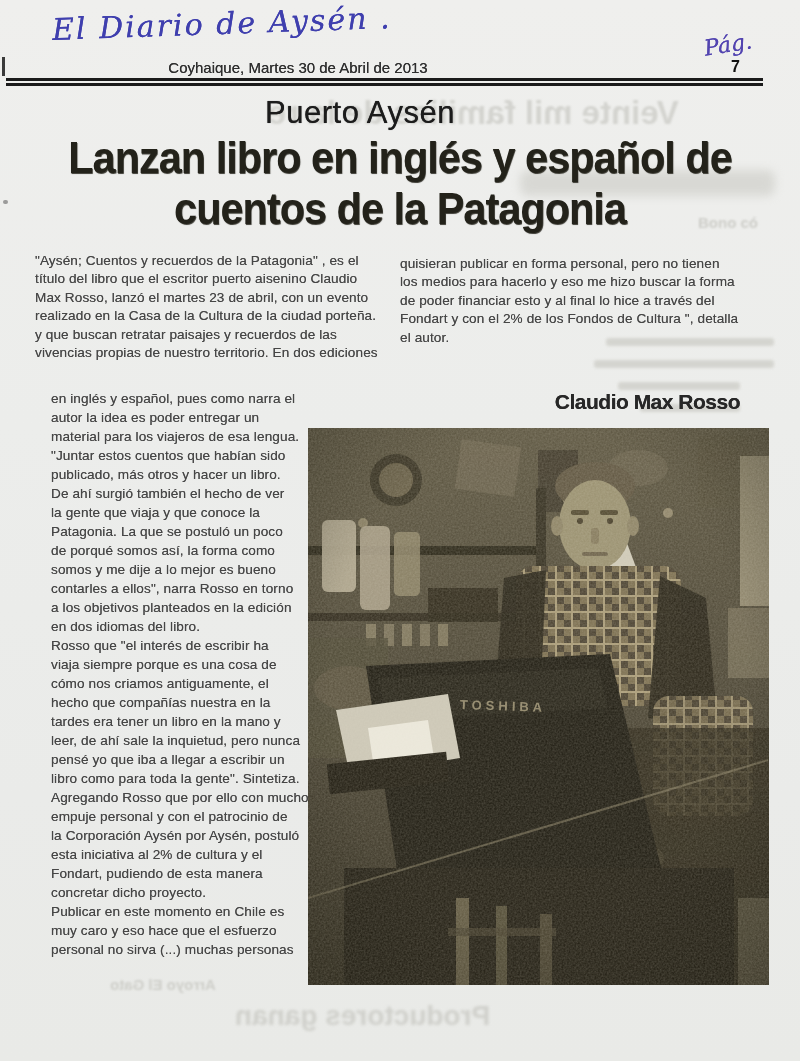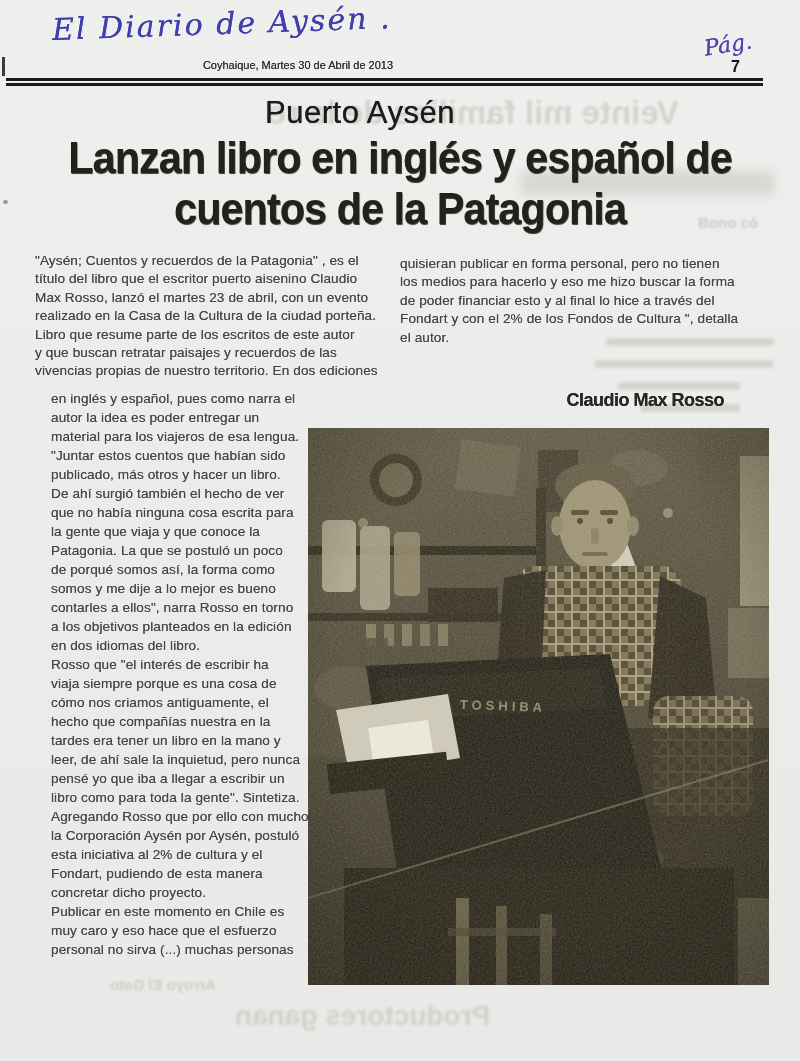--- a/index.html
+++ b/index.html
@@ -7,40 +7,40 @@
     position:relative;width:800px;height:1061px;overflow:hidden;
     background:linear-gradient(180deg,#efefed 0%,#ecedeb 40%,#eaebe9 75%,#e9eae7 100%);
     font-family:"Liberation Sans",sans-serif;
   }
   .abs{position:absolute;}
   
   .hand{font-family:"DejaVu Serif",serif;font-style:italic;color:#3f3fae;}
   .hand-title{left:52px;top:6px;font-size:30px;letter-spacing:2px;transform:rotate(-2deg);text-shadow:0 0 .6px #3f3fae;}
   .pag-note{left:704px;top:32px;font-size:22px;color:#5244b0;transform:rotate(-9deg);text-shadow:0 0 .5px #5244b0;}
   
-  .dateline{left:58px;top:59px;width:480px;text-align:center;font-size:11px;color:#2e2e2e;text-shadow:0 0 .5px #444;}
+  .dateline{left:58px;top:59px;width:480px;text-align:center;font-size:15px;color:#2e2e2e;text-shadow:0 0 .5px #444;}
   .page-num{left:731px;top:58px;font-size:16px;font-weight:bold;color:#101010;}
   .rule{left:6px;width:757px;height:3px;background:#1b1b1b;}
   .rule.r1{top:78px;}
   .rule.r2{top:83px;}
   .edge-mark{left:2px;top:57px;width:3px;height:19px;background:#3a3a3a;}
   .margin-dot{left:3px;top:200px;width:5px;height:4px;background:#777;border-radius:2px;opacity:.7;}
   
   .kicker{left:0;top:95px;width:720px;text-align:center;font-size:31px;color:#1c1c1c;letter-spacing:.5px;text-shadow:0 0 .7px #222;}
   .hl{left:0;width:800px;text-align:center;font-weight:bold;font-size:44px;line-height:50px;color:#23221a;
       letter-spacing:-1px;transform:scaleX(.94);text-shadow:.6px .6px .7px rgba(35,34,26,.85);}
   .hl1{top:133px;}
   .hl2{top:184px;}
   
   .body-line{font-size:13.6px;line-height:18.4px;color:#464646;letter-spacing:.1px;white-space:nowrap;text-shadow:0 0 .5px rgba(70,70,70,.75);}
   .col-narrow .body-line{line-height:19px;margin-left:16px;}
   .col-left-wide{left:35px;top:252px;width:362px;}
   .col-right{left:400px;top:255px;width:375px;}
   .col-left-narrow{left:35px;top:389px;width:275px;}
-  .caption{left:394px;top:390px;width:330px;text-align:right;font-size:18px;font-weight:bold;color:#272727;letter-spacing:-.5px;text-shadow:0 0 .6px #333;}
+  .caption{left:410px;top:390px;width:330px;text-align:right;font-size:21px;font-weight:bold;color:#272727;letter-spacing:-.5px;text-shadow:0 0 .6px #333;}
   
   .photo{left:308px;top:428px;width:461px;height:557px;}
   .photo svg{display:block;filter:blur(.35px);}
   
   .ghost{position:absolute;color:#c2c2bc;font-weight:bold;opacity:.6;white-space:nowrap;}
   .mirrored{transform:scaleX(-1);}
   .ghost-top{left:268px;top:94px;font-size:33px;filter:blur(1.2px);}
   .ghost-bono{left:698px;top:214px;font-size:15px;filter:blur(1px);opacity:.75;}
   .ghost-arroyo{left:110px;top:976px;font-size:15px;filter:blur(1px);opacity:.7;}
   .ghost-prod{left:235px;top:1000px;font-size:28px;filter:blur(1.4px);opacity:.65;}
@@ -75,55 +75,54 @@
 
   <div class="abs kicker">Puerto Aysén</div>
   <div class="abs hl hl1">Lanzan libro  en inglés y español de</div>
   <div class="abs hl hl2">cuentos de la Patagonia</div>
 
   <div class="abs col-left-wide">
       <div class="body-line">"Aysén; Cuentos y recuerdos de la Patagonia" , es el</div>
       <div class="body-line">título  del libro que el escritor puerto aisenino Claudio</div>
       <div class="body-line">Max  Rosso, lanzó el martes 23 de abril, con un evento</div>
       <div class="body-line">realizado en la Casa de la Cultura de la ciudad porteña.</div>
-      <div class="body-line">Libro que resume parte de los escritos  de este autor</div>
       <div class="body-line">y que buscan retratar paisajes y recuerdos de las</div>
       <div class="body-line">vivencias propias de nuestro territorio. En dos ediciones</div>
     </div>
   <div class="abs col-right">
       <div class="body-line">quisieran publicar en forma personal, pero no tienen</div>
       <div class="body-line">los medios para hacerlo y eso me hizo buscar la forma</div>
       <div class="body-line">de poder financiar esto y al final lo hice  a través del</div>
       <div class="body-line">Fondart y con el 2% de los Fondos de Cultura ", detalla</div>
       <div class="body-line">el autor.</div>
     </div>
   <div class="abs col-left-narrow col-narrow">
       <div class="body-line">en inglés y español, pues como narra el</div>
       <div class="body-line">autor  la  idea  es  poder  entregar  un</div>
       <div class="body-line">material para los viajeros de esa lengua.</div>
       <div class="body-line">"Juntar estos cuentos que habían sido</div>
       <div class="body-line">publicado, más otros y hacer un libro.</div>
       <div class="body-line">De ahí surgió también el hecho de ver</div>
-      <div class="body-line">que no había ninguna cosa escrita para</div>
       <div class="body-line">la  gente  que  viaja  y  que  conoce  la</div>
       <div class="body-line">Patagonia. La que se  postuló un poco</div>
       <div class="body-line">de porqué somos así,  la forma como</div>
       <div class="body-line">somos y me dije  a lo mejor es bueno</div>
       <div class="body-line">contarles a ellos", narra Rosso en torno</div>
       <div class="body-line">a los objetivos planteados en la edición</div>
       <div class="body-line">en dos idiomas del libro.</div>
       <div class="body-line">Rosso que "el interés de escribir ha</div>
       <div class="body-line">viaja siempre porque es una cosa de</div>
       <div class="body-line">cómo nos criamos antiguamente, el</div>
       <div class="body-line">hecho que compañías nuestra en la</div>
       <div class="body-line">tardes era tener un libro en la mano  y</div>
       <div class="body-line">leer, de ahí sale la inquietud, pero nunca</div>
       <div class="body-line">pensé yo que iba a llegar a escribir un</div>
       <div class="body-line">libro como para toda la gente". Sintetiza.</div>
       <div class="body-line">Agregando Rosso que por ello con mucho</div>
+      <div class="body-line">empuje personal y con el patrocinio de</div>
       <div class="body-line">la  Corporación Aysén por Aysén, postuló</div>
       <div class="body-line">esta iniciativa al 2% de cultura y el</div>
       <div class="body-line">Fondart, pudiendo de esta manera</div>
       <div class="body-line">concretar dicho proyecto.</div>
       <div class="body-line">Publicar en este momento en Chile es</div>
       <div class="body-line">muy caro y eso hace que el esfuerzo</div>
       <div class="body-line">personal no sirva (...) muchas personas</div>
     </div>
 
   <div class="abs caption">Claudio Max Rosso</div>

